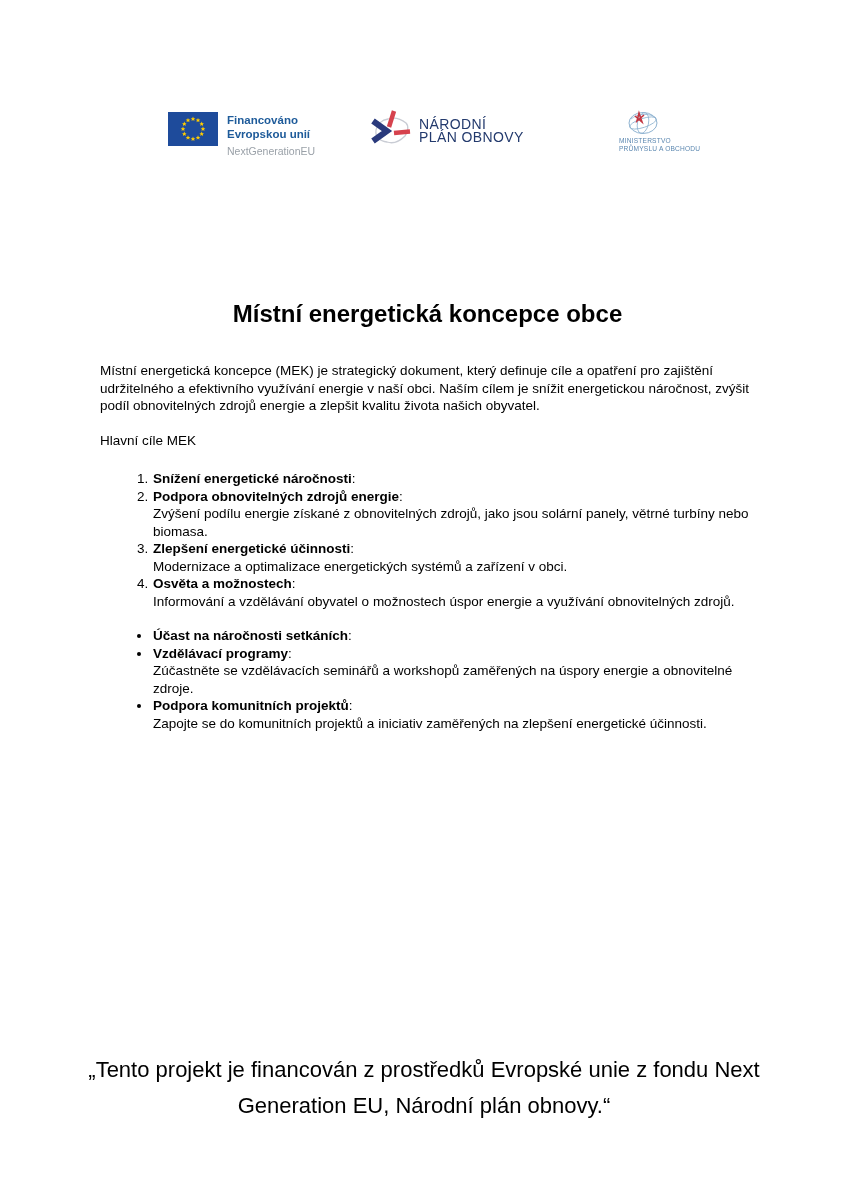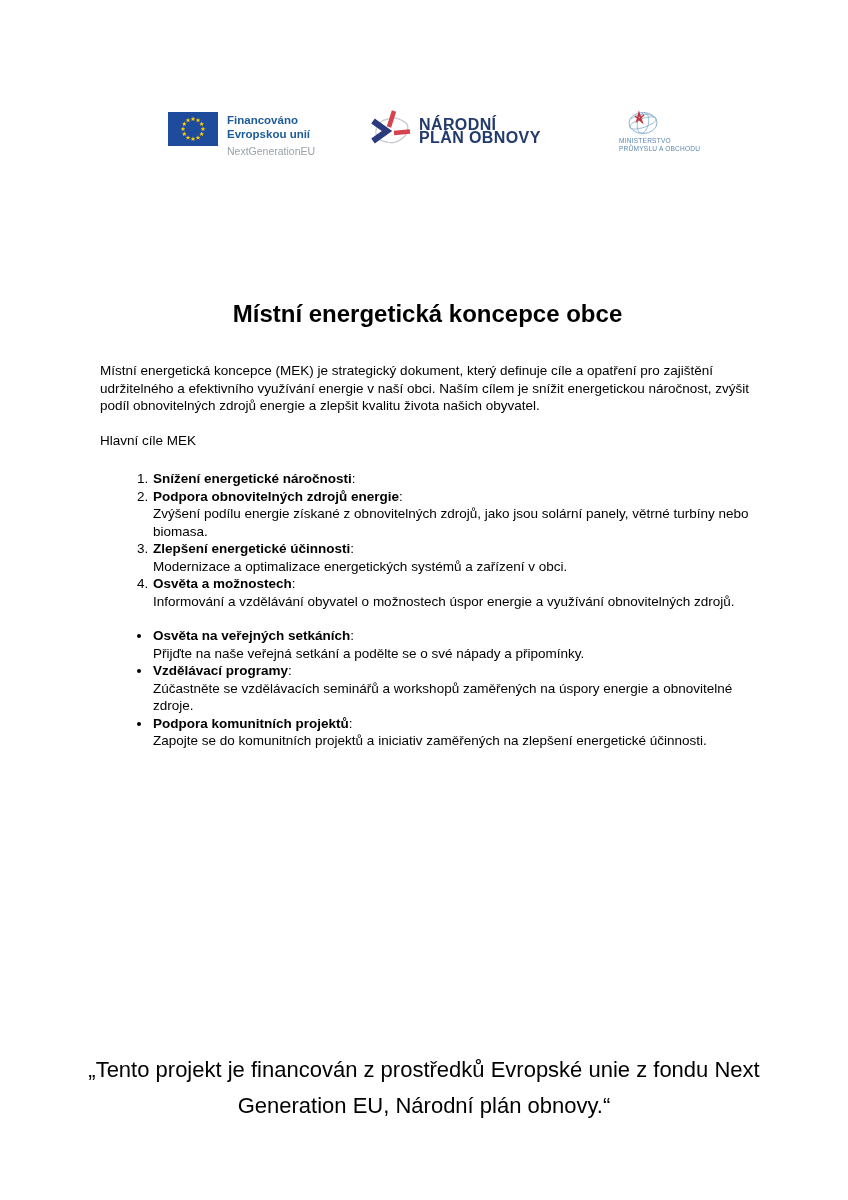--- a/index.html
+++ b/index.html
@@ -13,21 +13,21 @@
     margin:0 auto;
   }
   
   .logo-group{position:absolute;display:flex;}
   .eu-logo{left:168px;top:112px;gap:9px;}
   .eu-flag{display:block;flex:0 0 auto;}
   .eu-text{font-size:11.5px;line-height:14px;padding-top:1px;}
   .eu-bold{font-weight:bold;color:#1e5b9a;}
   .eu-gray{color:#9aa1a8;font-size:10.5px;margin-top:3px;}
   .npo-logo{left:366px;top:104px;align-items:center;gap:3px;}
-  .npo-text{font-weight:bold;color:#233a6d;font-size:16px;line-height:13px;letter-spacing:.4px;}
+  .npo-text{font-weight:normal;color:#233a6d;font-size:14px;line-height:13px;letter-spacing:.4px;}
   .mpo-logo{left:619px;top:110px;flex-direction:column;width:90px;}
   .mpo-icon{display:block;margin-left:7px;}
   .mpo-text{color:#5b87b0;font-size:6.6px;line-height:8px;letter-spacing:.2px;margin-top:2px;}
   
   .content{
     position:absolute;left:100px;top:299px;width:655px;
     font-size:13.5px;line-height:17.5px;
   }
   .doc-title{
     font-size:24px;line-height:30px;font-weight:bold;
@@ -113,21 +113,21 @@
 
     <ol class="goals">
       <li><b>Snížení energetické náročnosti</b><span>:</span><br></li>
       <li><b>Podpora obnovitelných zdrojů energie</b><span>:</span><br><span>Zvýšení podílu energie získané z obnovitelných zdrojů, jako jsou solární panely, větrné turbíny nebo biomasa.</span></li>
       <li><b>Zlepšení energetické účinnosti</b><span>:</span><br><span>Modernizace a optimalizace energetických systémů a zařízení v obci.</span></li>
       <li><b>Osvěta a možnostech</b><span>:</span><br><span>Informování a vzdělávání obyvatel o možnostech úspor energie a využívání obnovitelných zdrojů.</span></li>
     </ol>
 
 
     <ul class="participation">
-      <li><b>Osvěta na veřejných setkáních</b><span>:</span><br><span>Přijďte na naše veřejná setkání a podělte se o své nápady a připomínky.</span></li>
+      <li><b>Účast na náročnosti setkáních</b><span>:</span><br></li>
       <li><b>Vzdělávací programy</b><span>:</span><br><span>Zúčastněte se vzdělávacích seminářů a workshopů zaměřených na úspory energie a obnovitelné zdroje.</span></li>
       <li><b>Podpora komunitních projektů</b><span>:</span><br><span>Zapojte se do komunitních projektů a iniciativ zaměřených na zlepšení energetické účinnosti.</span></li>
     </ul>
   </main>
 
   <footer class="footer-quote">„Tento projekt je financován z prostředků Evropské unie z fondu Next Generation EU, Národní plán obnovy.“</footer>
 
 </div>
 
 </body></html>

